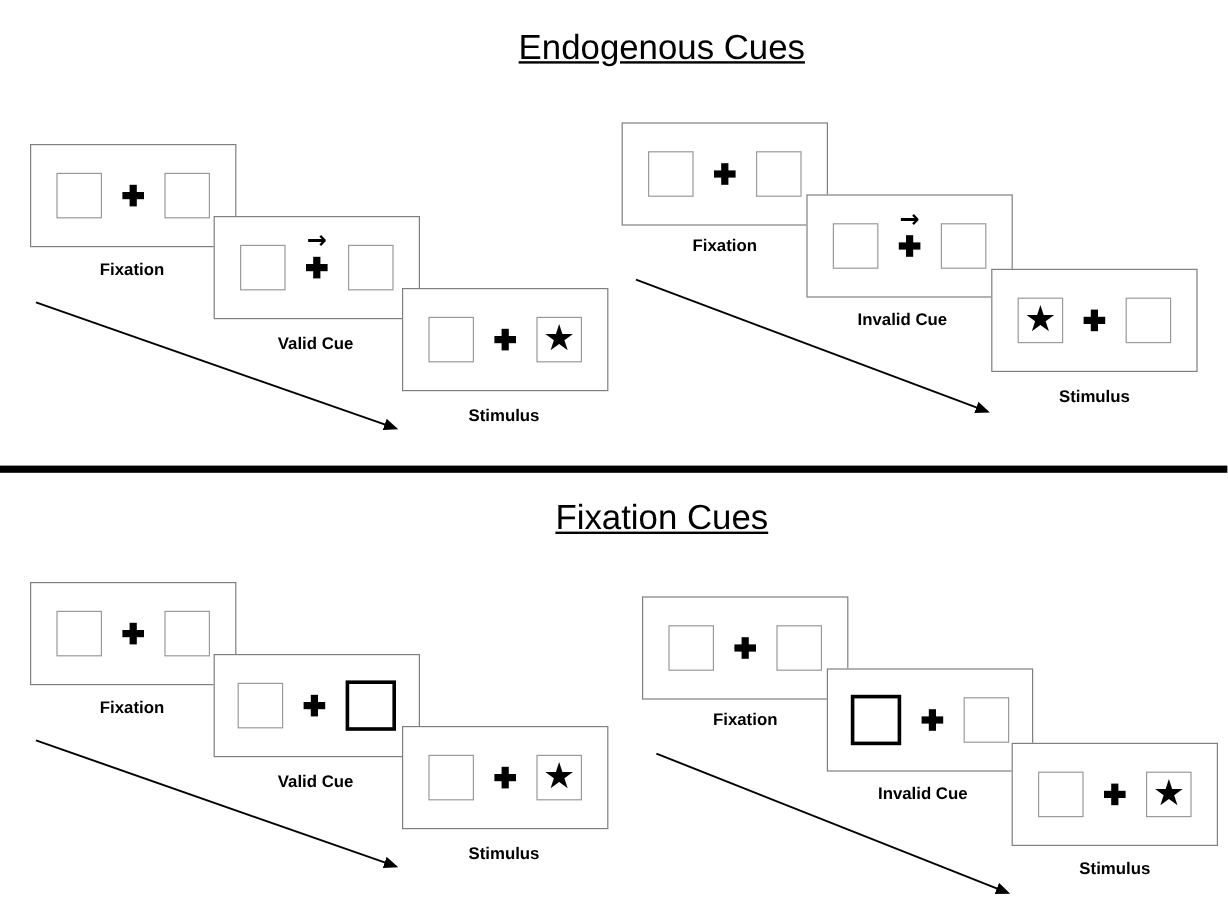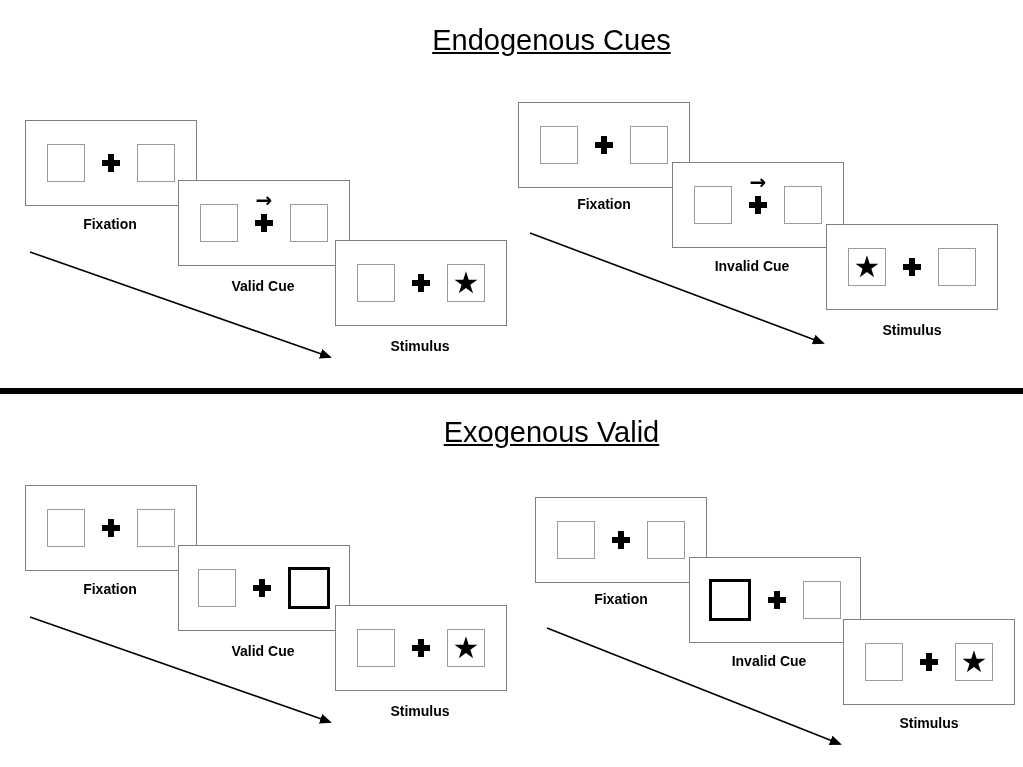--- a/index.html
+++ b/index.html
@@ -148,21 +148,21 @@
     <div class="plabel" style="left:394px; top:220px">Stimulus</div>
 
     <svg class="tarrow" style="left:5px; top:125px" width="320" height="125">
       <line x1="7" y1="6" x2="300" y2="116" stroke="#000" stroke-width="1.6" marker-end="url(#ah)"></line>
     </svg>
   </div>
 
   <div class="divider" style="top:388px"></div>
 
   <div class="title" style="top:416px">
-    <span class="u">Exogenous Valid</span>
+    <span class="u">Fixation Cues</span>
   </div>
 
   <div class="group" style="left:25px; top:485px">
     <div class="panel" style="left:0; top:0">
       <div class="sq"></div>
       <div class="plus-wrap">
         <div class="plus"></div>
       </div>
       <div class="sq"></div>
     </div>

